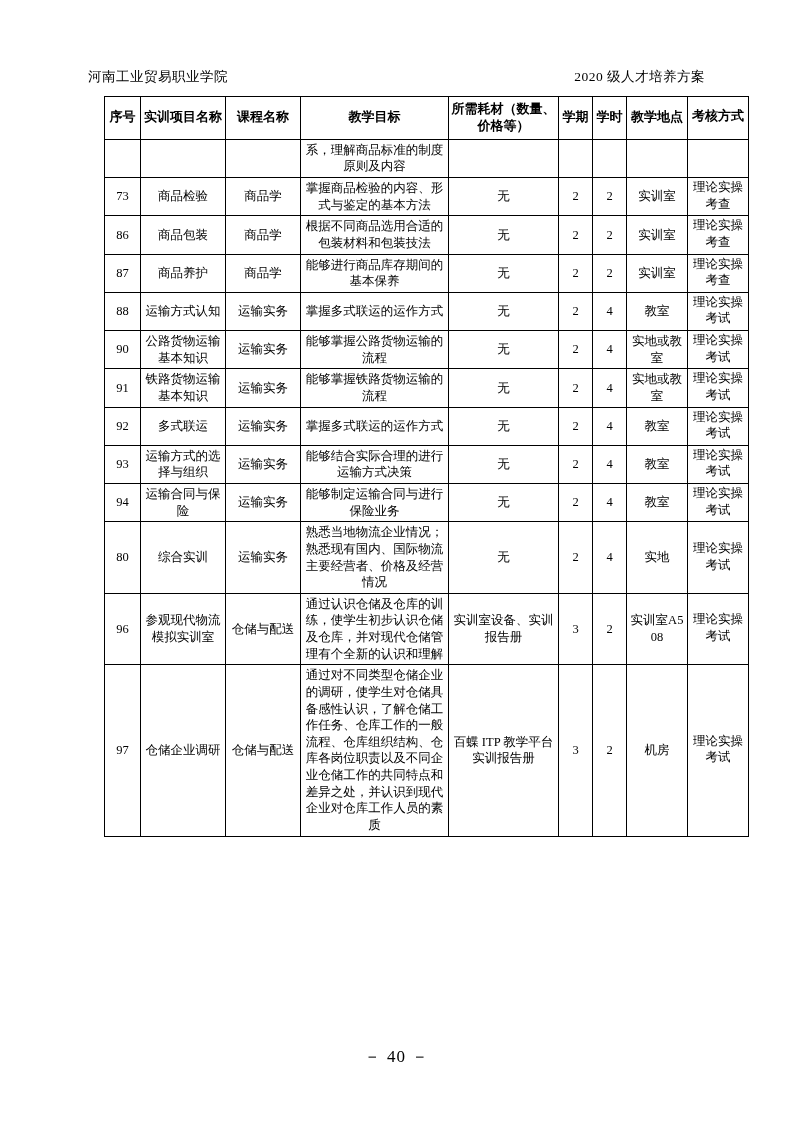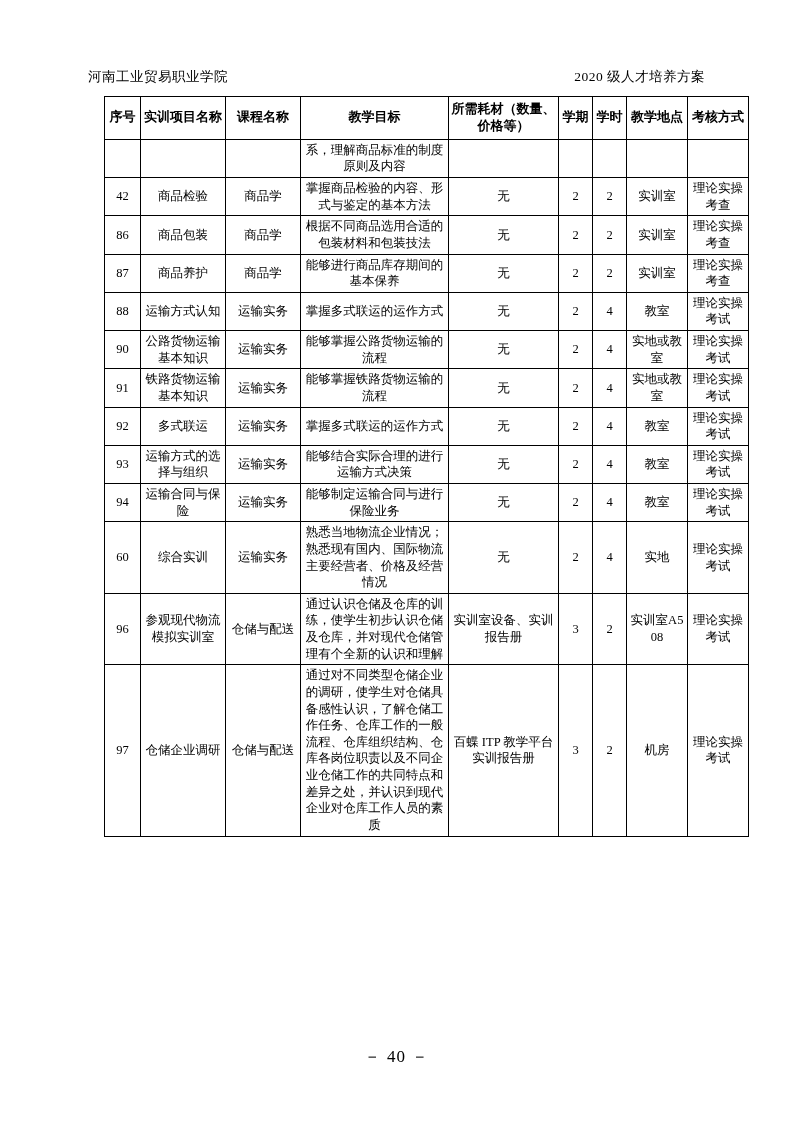--- a/index.html
+++ b/index.html
@@ -57,21 +57,21 @@
     line-height: 1.3;
   }
   .col-no    { width: 33px; }
   .col-name  { width: 82px; }
   .col-course{ width: 72px; margin-top: 7px; }
   .col-goal  { width: 145px; }
   .col-mat   { width: 107px; }
   .col-term  { width: 31px; }
   .col-hours { width: 31px; }
   .col-place { width: 58px; }
-  .col-exam  { width: 58px; }
+  .col-exam  { width: 58px; font-family: Liberation Mono, monospace; }
 
   td.goal, td.mat {
     text-align: left;
     padding-left: 3px;
     padding-right: 2px;
   }
   td.exam, td.place {
     line-height: 1.3;
   }
   .footer {
@@ -118,21 +118,21 @@
             <td class="col-name"></td>
             <td class="col-course"></td>
             <td class="col-goal goal">系，理解商品标准的制度原则及内容</td>
             <td class="col-mat mat"></td>
             <td class="col-term"></td>
             <td class="col-hours"></td>
             <td class="col-place place"></td>
             <td class="col-exam exam"></td>
           </tr>
           <tr>
-            <td class="col-no">42</td>
+            <td class="col-no">73</td>
             <td class="col-name">商品检验</td>
             <td class="col-course">商品学</td>
             <td class="col-goal goal">掌握商品检验的内容、形式与鉴定的基本方法</td>
             <td class="col-mat mat">无</td>
             <td class="col-term">2</td>
             <td class="col-hours">2</td>
             <td class="col-place place">实训室</td>
             <td class="col-exam exam">理论实操考查</td>
           </tr>
           <tr>
@@ -217,21 +217,21 @@
             <td class="col-name">运输合同与保险</td>
             <td class="col-course">运输实务</td>
             <td class="col-goal goal">能够制定运输合同与进行保险业务</td>
             <td class="col-mat mat">无</td>
             <td class="col-term">2</td>
             <td class="col-hours">4</td>
             <td class="col-place place">教室</td>
             <td class="col-exam exam">理论实操考试</td>
           </tr>
           <tr>
-            <td class="col-no">60</td>
+            <td class="col-no">80</td>
             <td class="col-name">综合实训</td>
             <td class="col-course">运输实务</td>
             <td class="col-goal goal">熟悉当地物流企业情况；熟悉现有国内、国际物流主要经营者、价格及经营情况</td>
             <td class="col-mat mat">无</td>
             <td class="col-term">2</td>
             <td class="col-hours">4</td>
             <td class="col-place place">实地</td>
             <td class="col-exam exam">理论实操考试</td>
           </tr>
           <tr>

